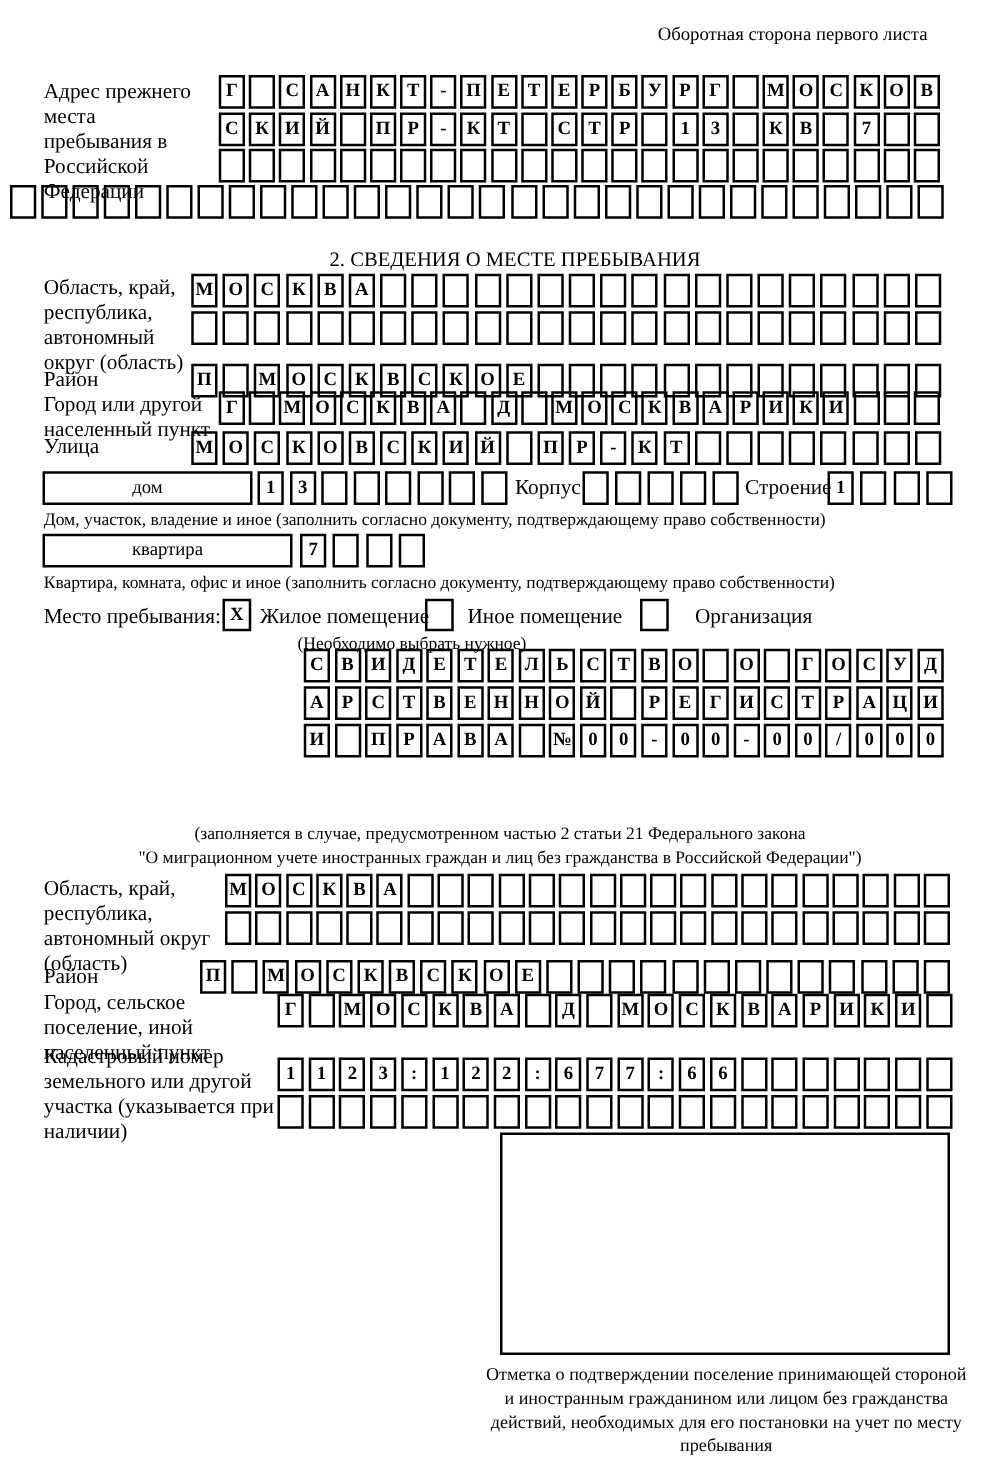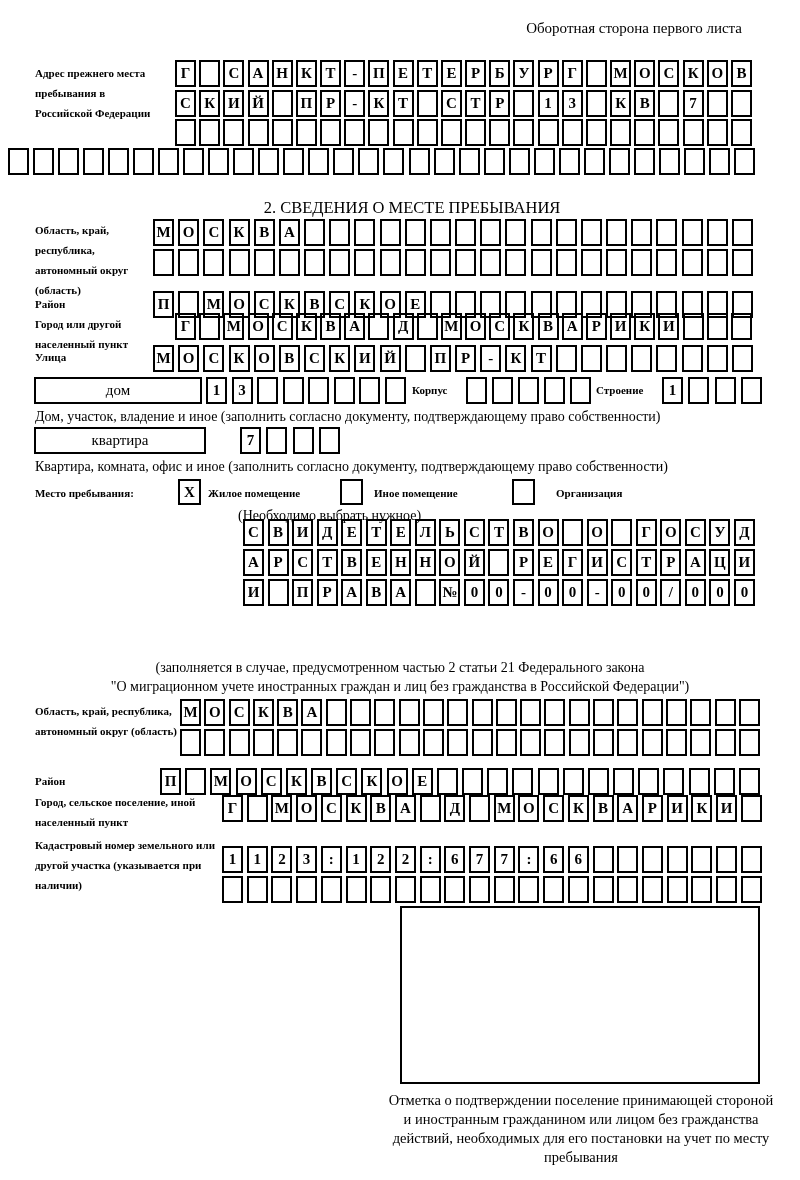--- a/index.html
+++ b/index.html
@@ -7,21 +7,21 @@
     position:relative;
     width:800px;height:1180px;
     background:#fff;color:#000;
     font-family:"Liberation Serif","DejaVu Serif",serif;
     overflow:hidden;
   }
   .hdr{
     position:absolute;top:20px;left:0;width:742px;
     text-align:right;font-size:15px;
   }
-  .lbl{position:absolute;font-size:11px;line-height:20px;font-weight:bold;}
+  .lbl{position:absolute;font-size:17px;line-height:20px;}
   .note{position:absolute;font-size:14px;}
   .note-center{position:absolute;left:0;width:100%;text-align:center;font-size:14px;}
   .h-center{position:absolute;left:0;width:100%;text-align:center;font-weight:normal;font-size:16.5px;padding-left:12px;}
   .cellrow{position:absolute;display:flex;justify-content:space-between;}
   .cell{
     flex:0 0 auto;box-sizing:border-box;
     width:21px;height:27px;border:2px solid #000;
     font-size:15px;line-height:23px;text-align:center;font-weight:600;
   }
   .widebox{
@@ -315,21 +315,21 @@
     </div>
   <div class="lbl" style="left:596px;top:380px">Строение</div>
   <div class="cellrow" style="left:662px;top:377px;width:100px">
       <span class="cell">1</span>
       <span class="cell"></span>
       <span class="cell"></span>
       <span class="cell"></span>
     </div>
   <div class="note" style="left:35px;top:409px">Дом, участок, владение и иное (заполнить согласно документу, подтверждающему право собственности)</div>
 
-  <div class="widebox" style="left:34px;top:427px;width:172px">квартира</div>
+  <div class="widebox" style="left:34px;top:427px;width:200px">квартира</div>
   <div class="cellrow" style="left:240px;top:427px;width:100px">
       <span class="cell">7</span>
       <span class="cell"></span>
       <span class="cell"></span>
       <span class="cell"></span>
     </div>
   <div class="note" style="left:35px;top:459px">Квартира, комната, офис и иное (заполнить согласно документу, подтверждающему право собственности)</div>
 
   <div class="lbl" style="left:35px;top:483px">Место пребывания:</div>
   <div class="chk" style="left:178px;top:479px">X</div>

